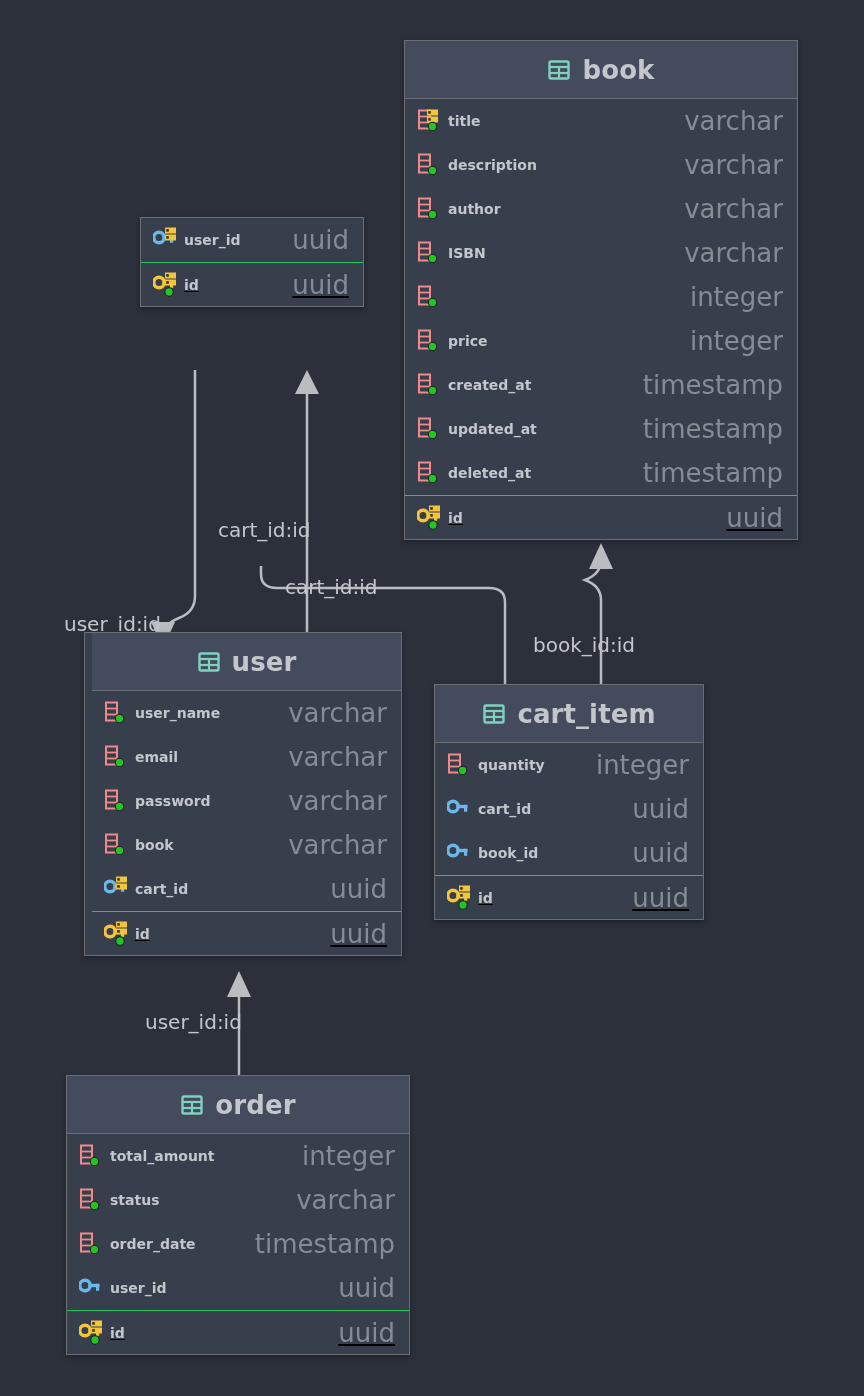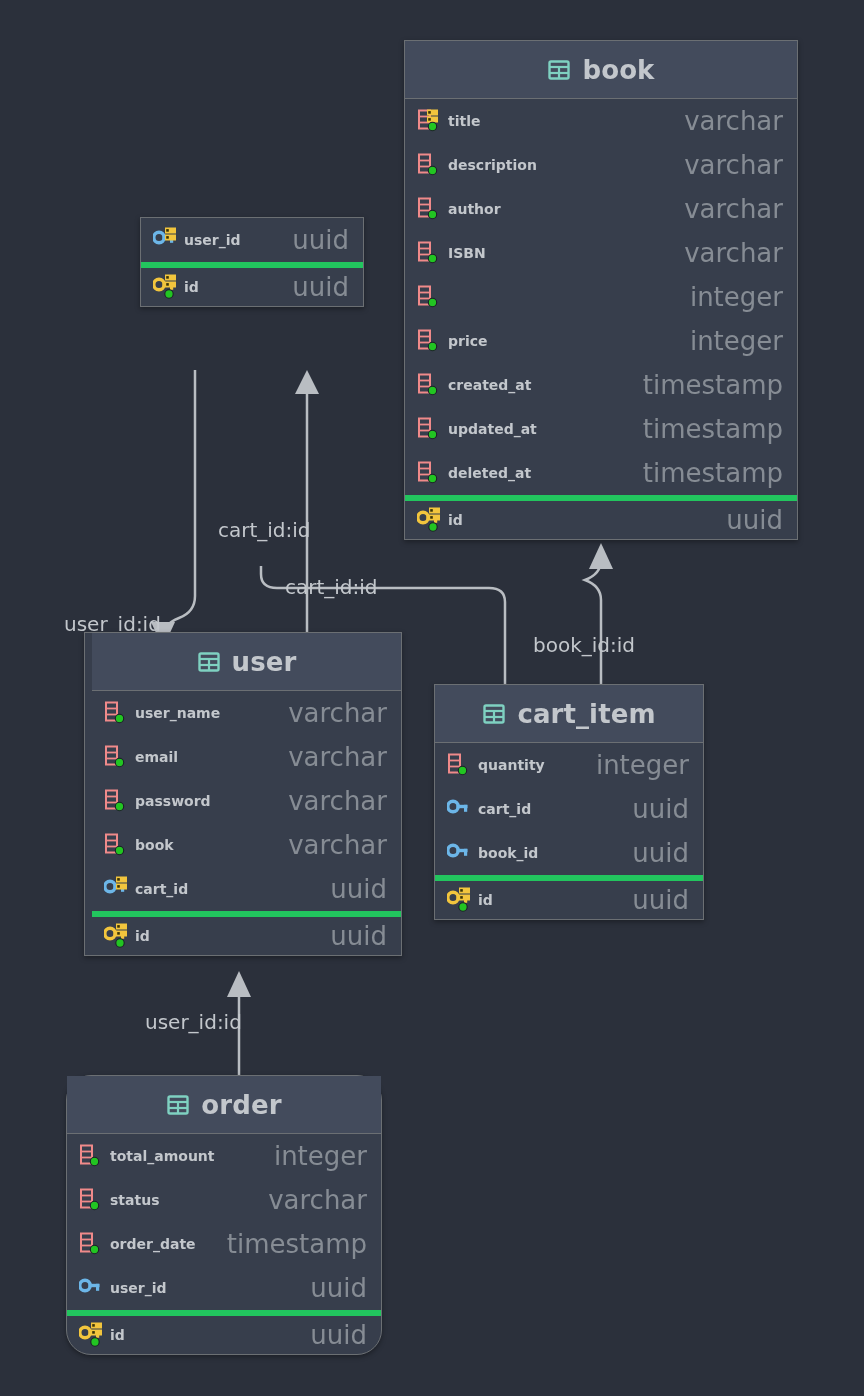--- a/index.html
+++ b/index.html
@@ -57,21 +57,22 @@
   .col-list { display: block; }
   .col-row {
     display: flex;
     align-items: center;
     height: 44px;
     box-sizing: border-box;
     padding: 0 14px 0 12px;
     gap: 9px;
   }
   .col-row.pk-row {
-    border-top: 6px solid #22c55e;
+    border-top: 1px solid #22c55e;
+    text-decoration: underline;
   }
   .col-icon {
     width: 22px;
     height: 26px;
     flex: 0 0 22px;
     position: relative;
     display: block;
   }
   .col-name {
     font-size: 14px;
@@ -426,21 +427,21 @@
                 <rect x="12" y="7.5" width="11" height="6" fill="#f2c53d"></rect>
                 <rect x="13.2" y="2.1" width="2.6" height="2.6" fill="#3a3306"></rect>
                 <rect x="13.2" y="9.1" width="2.6" height="2.6" fill="#3a3306"></rect>
                 <circle cx="16" cy="20" r="4.2" fill="#22c522" stroke="#1b1f27" stroke-width="1.1"></circle>
               </svg></span>
             <span class="col-name">id</span>
             <span class="col-type">uuid</span>
           </div>
         </div>
       </div>
-      <div class="table-node" style="left: 66px; top: 1075px; width: 316px; border-radius: 25px;">
+      <div class="table-node" style="left: 66px; top: 1075px; width: 344px;">
         <div class="table-header">
           <span style="display: flex;">
             <svg width="24" height="24" viewBox="0 0 24 24" xmlns="http://www.w3.org/2000/svg">
               <rect x="2.5" y="3.5" width="19" height="17" rx="1.5" fill="none" stroke="#7fd1c1" stroke-width="2.4"></rect>
               <line x1="2.5" y1="9" x2="21.5" y2="9" stroke="#7fd1c1" stroke-width="2.2"></line>
               <line x1="12" y1="9" x2="12" y2="20.5" stroke="#7fd1c1" stroke-width="2.2"></line>
               <line x1="2.5" y1="15" x2="21.5" y2="15" stroke="#7fd1c1" stroke-width="2.2"></line>
             </svg>
           </span>
           <span class="table-title">order</span>

